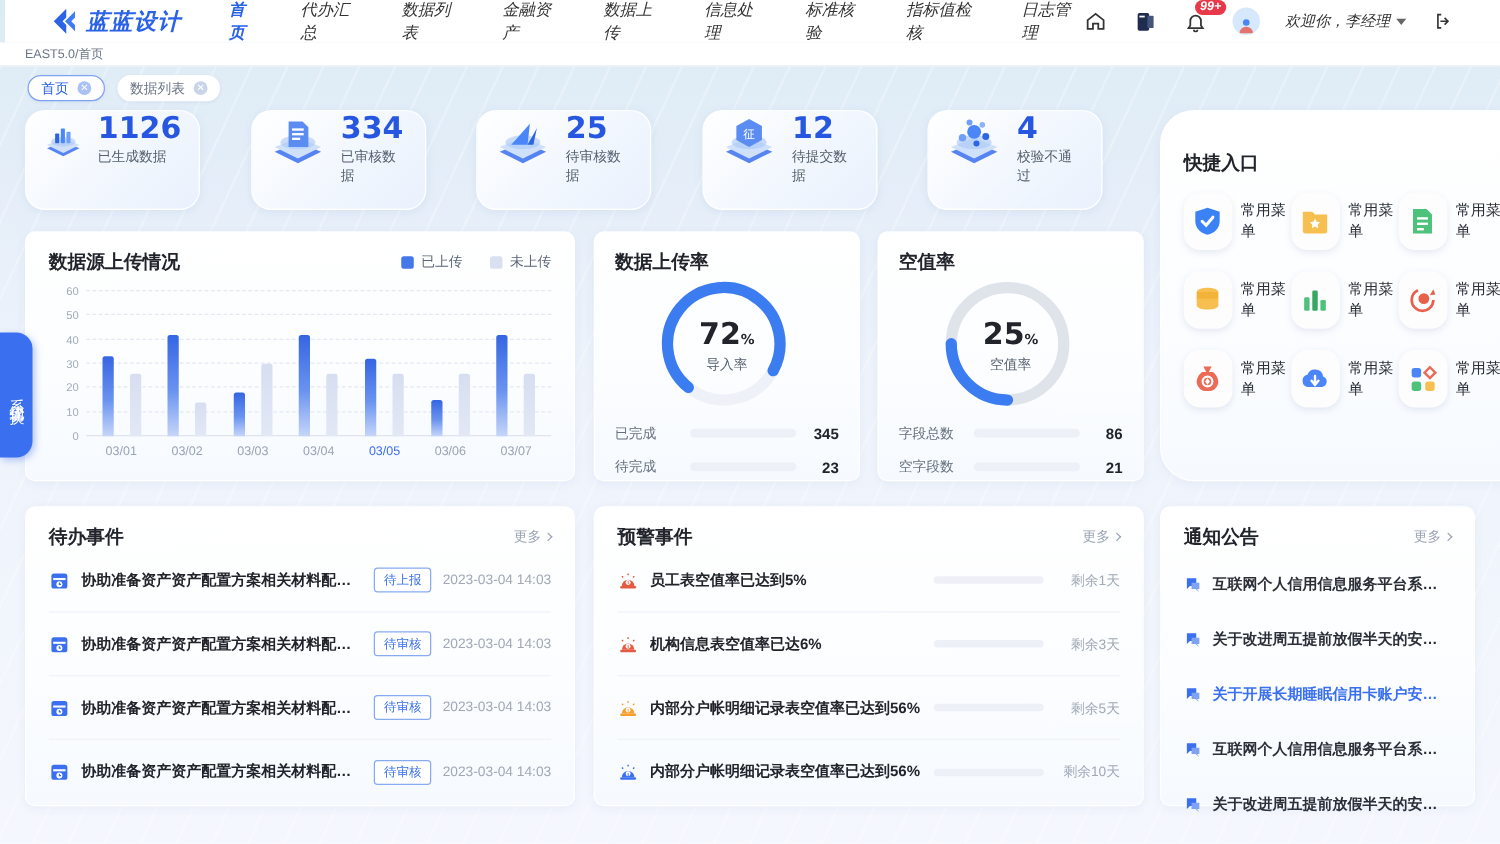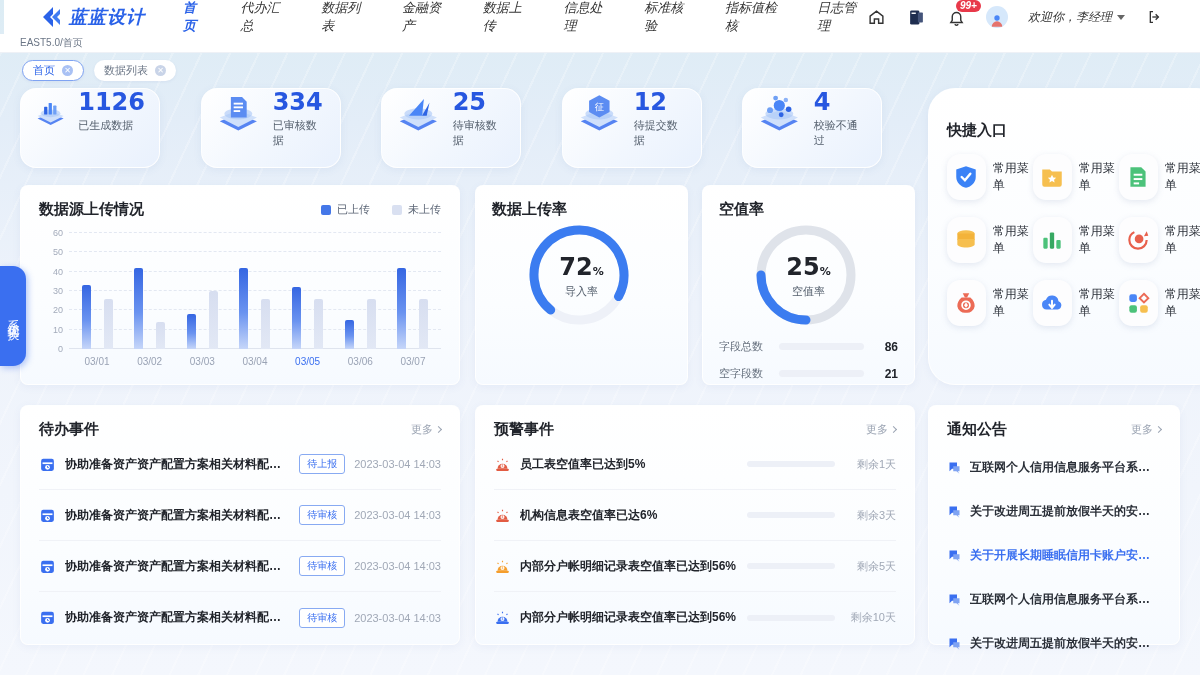--- a/index.html
+++ b/index.html
@@ -360,20 +360,34 @@
   <div class="gauge-box" id="gauge1">
     <svg class="gauge-svg" width="104" height="104" viewBox="0 0 104 104">
       <circle cx="52" cy="52" r="45" fill="none" stroke="#eef1f8" stroke-width="9"></circle>
       <circle class="arc" cx="52" cy="52" r="45" fill="none" stroke="#3b7cf0" stroke-width="9" stroke-linecap="round" style="stroke-dasharray: 203.575, 282.743;"></circle>
     </svg>
     <div class="gauge-center">
       <span class="gpct"><span>72</span><span class="unit">%</span></span>
       <span class="gsub">导入率</span>
     </div>
   </div>
+  <div>
+
+      <div class="prow">
+        <span class="plab">已完成</span>
+        <span class="ptrack"><span class="pfill" style="width: 70%; background: linear-gradient(90deg, rgb(46, 100, 228), rgb(111, 160, 245));"></span></span>
+        <span class="pval">345</span>
+      </div>
+
+      <div class="prow">
+        <span class="plab">待完成</span>
+        <span class="ptrack"><span class="pfill" style="width: 18%; background: linear-gradient(90deg, rgb(240, 138, 29), rgb(247, 169, 72));"></span></span>
+        <span class="pval">23</span>
+      </div>
+    </div>
 </div>
 
 <div class="panel gaugepanel" id="gauge-panel-2">
   <span class="ptitle">空值率</span>
   <div class="gauge-box" id="gauge2">
     <svg class="gauge-svg" width="104" height="104" viewBox="0 0 104 104">
       <circle cx="52" cy="52" r="45" fill="none" stroke="#dfe3ea" stroke-width="9"></circle>
       <circle class="arc" cx="52" cy="52" r="45" fill="none" stroke="#3b7cf0" stroke-width="9" stroke-linecap="round" style="stroke-dasharray: 70.6858, 282.743;"></circle>
     </svg>
     <div class="gauge-center">

